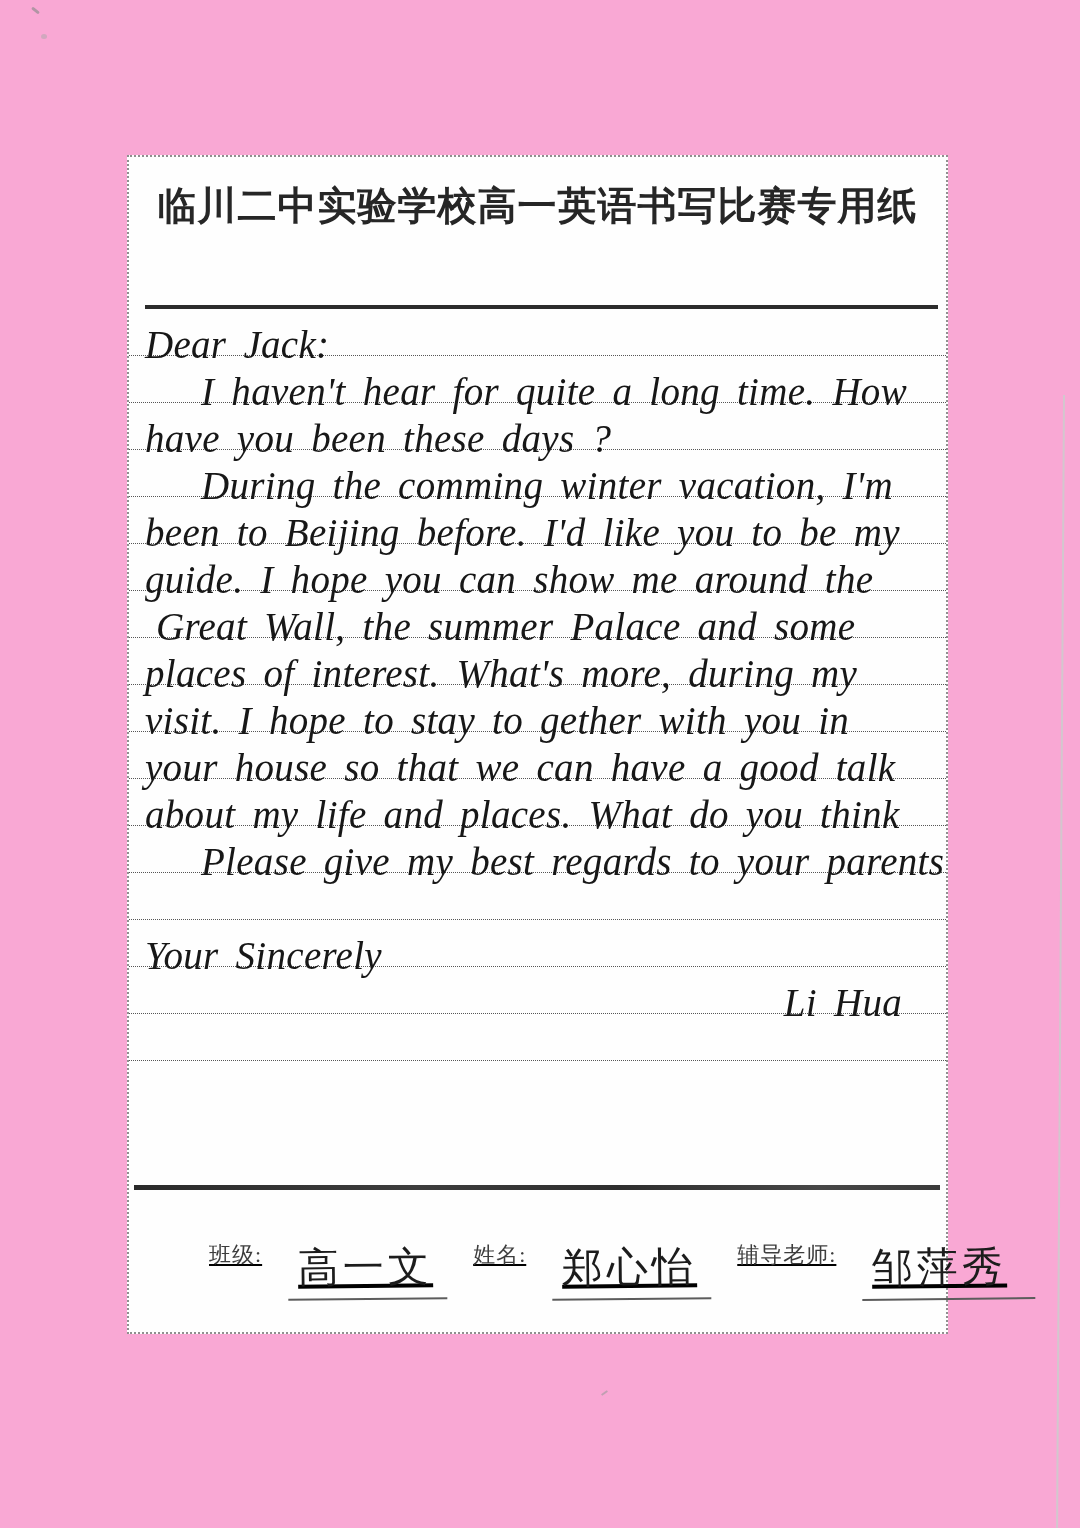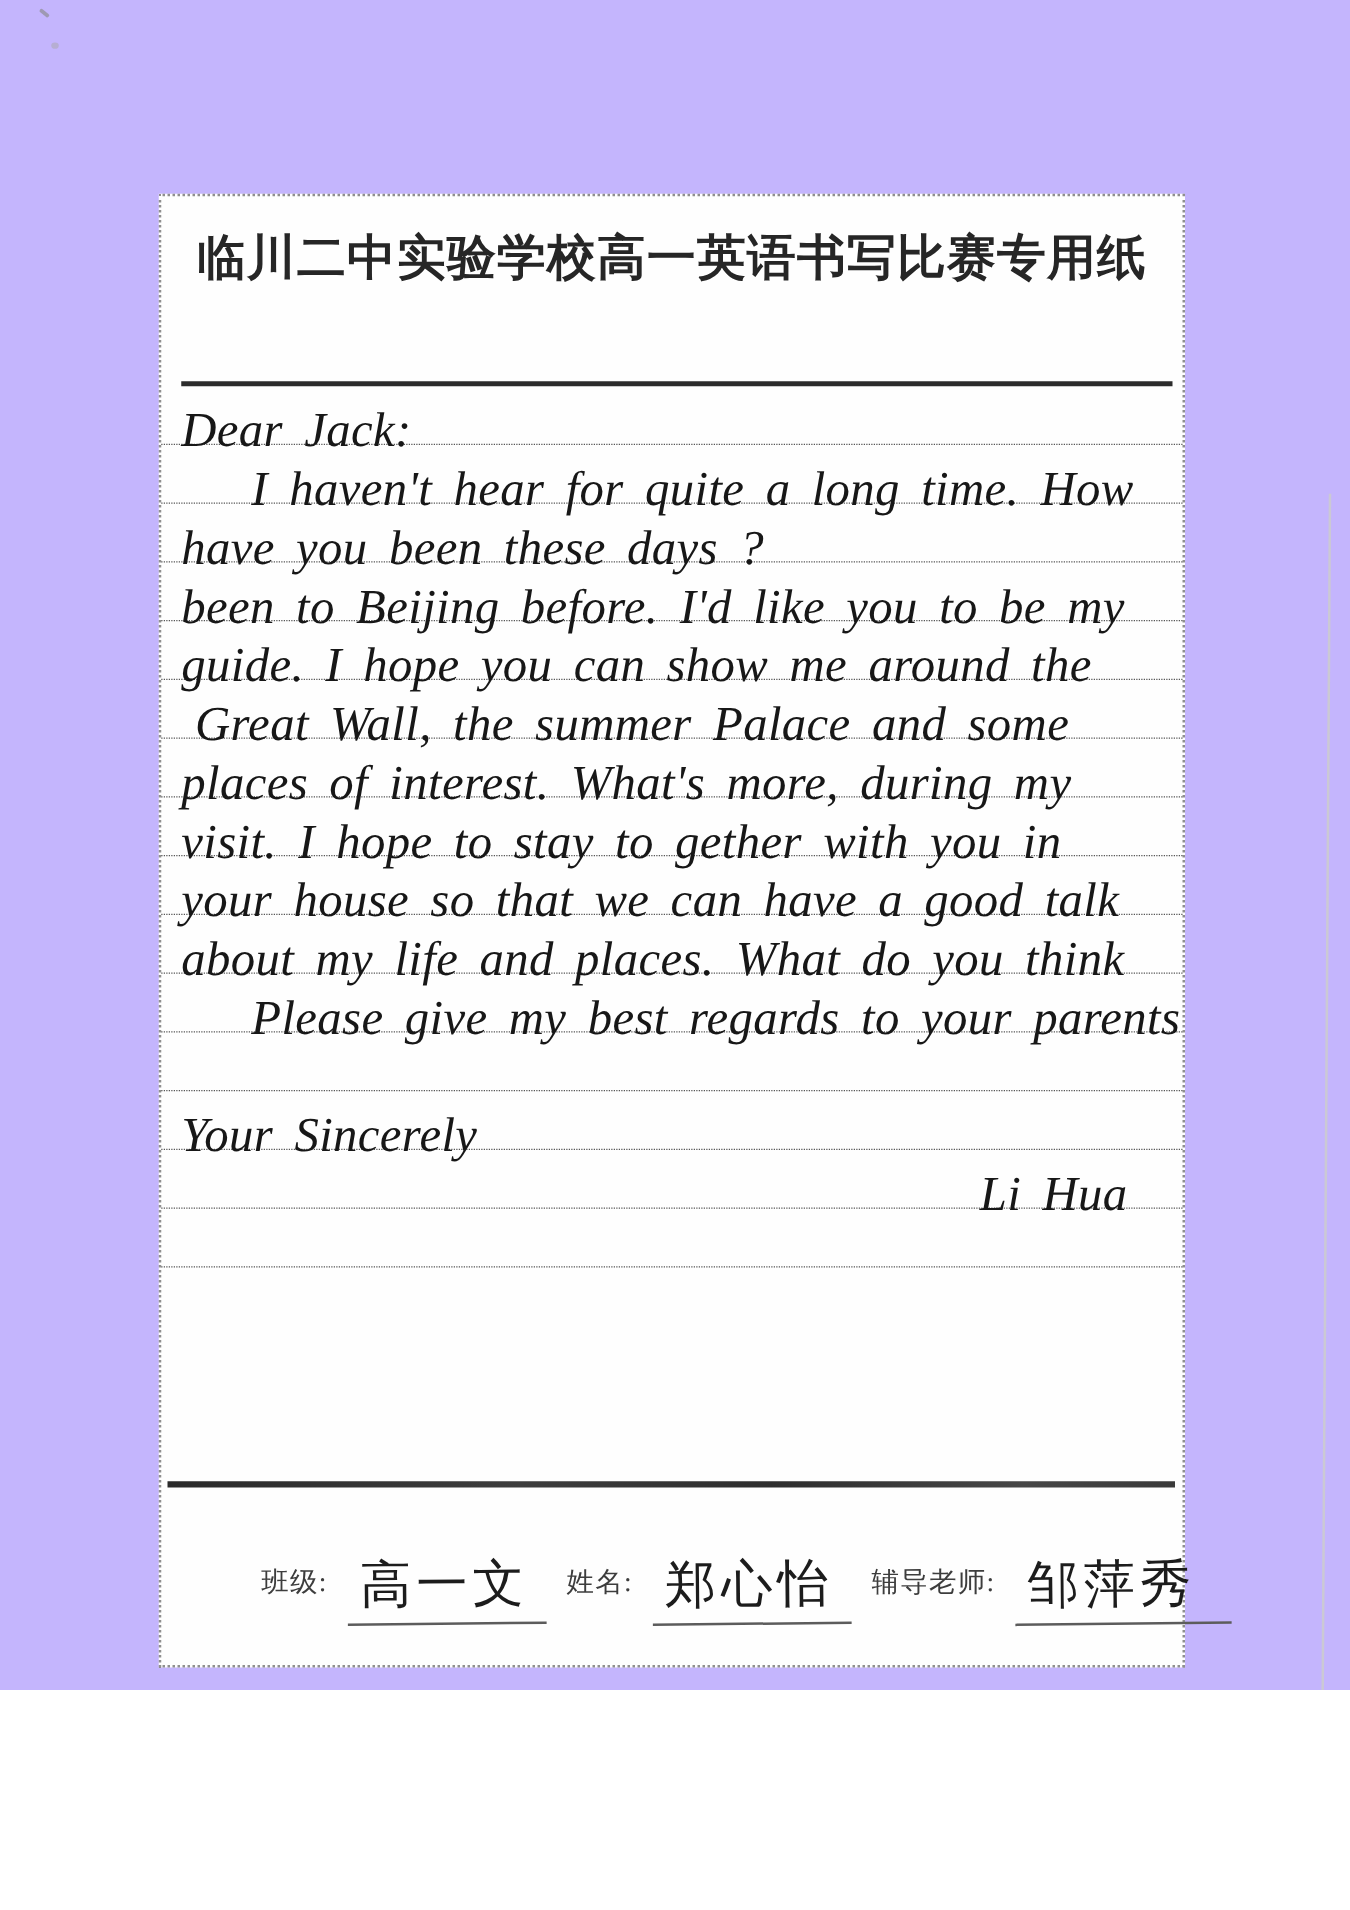--- a/index.html
+++ b/index.html
@@ -1,22 +1,22 @@
 <!DOCTYPE html>
 <html><head>
 <meta charset="utf-8">
 <style>
   * { margin: 0; padding: 0; box-sizing: border-box; }
   html, body { background: #ffffff; }
 
   .page {
     position: relative;
     width: 1080px;
-    height: 1352px;
-    background: #c4b5fd;
+    height: 1528px;
+    background: #f9a8d4;
     overflow: hidden;
     font-family: "Liberation Sans", sans-serif;
   }
 
   
   .speck-a {
     position: absolute; left: 31px; top: 9px;
     width: 9px; height: 3px; background: #8a8a8a;
     transform: rotate(38deg); border-radius: 2px; opacity: .65;
   }
@@ -85,22 +85,23 @@
 
   .bottom-rule {
     position: absolute; top: 1028px; left: 5px;
     width: 806px; height: 5px;
     background: linear-gradient(90deg, #2a2a2a, #3d3d3d 35%, #2e2e2e 60%, #474747 85%, #3a3a3a);
   }
 
   
   .footer {
     position: absolute; top: 1083px; left: 80px; right: 10px;
-    display: flex; align-items: center; gap: 16px;
+    display: flex; align-items: flex-start; gap: 26px;
     white-space: nowrap;
+    text-decoration: underline;
   }
   .field-label {
     font-family: "Liberation Serif", serif;
     font-size: 22px; color: #3d3d3d;
     padding-bottom: 9px; letter-spacing: 1px;
   }
   .field-value {
     font-family: "Liberation Serif", serif;
     font-size: 41px; color: #1c1c1c;
     border-bottom: 2px solid #5c5c5c;
@@ -128,20 +129,23 @@
 
     <div class="lines">
       <div class="row">
         <span class="hw">Dear Jack:</span>
       </div>
       <div class="row">
         <span class="hw ind">I haven't hear for quite a long time. How</span>
       </div>
       <div class="row">
         <span class="hw">have you been these days ?</span>
+      </div>
+      <div class="row">
+        <span class="hw ind">During the comming winter vacation, I'm</span>
       </div>
       <div class="row">
         <span class="hw">been to Beijing before. I'd like you to be my</span>
       </div>
       <div class="row">
         <span class="hw">guide. I hope you can show me around the</span>
       </div>
       <div class="row">
         <span class="hw ind-s">Great Wall, the summer Palace and some</span>
       </div>

